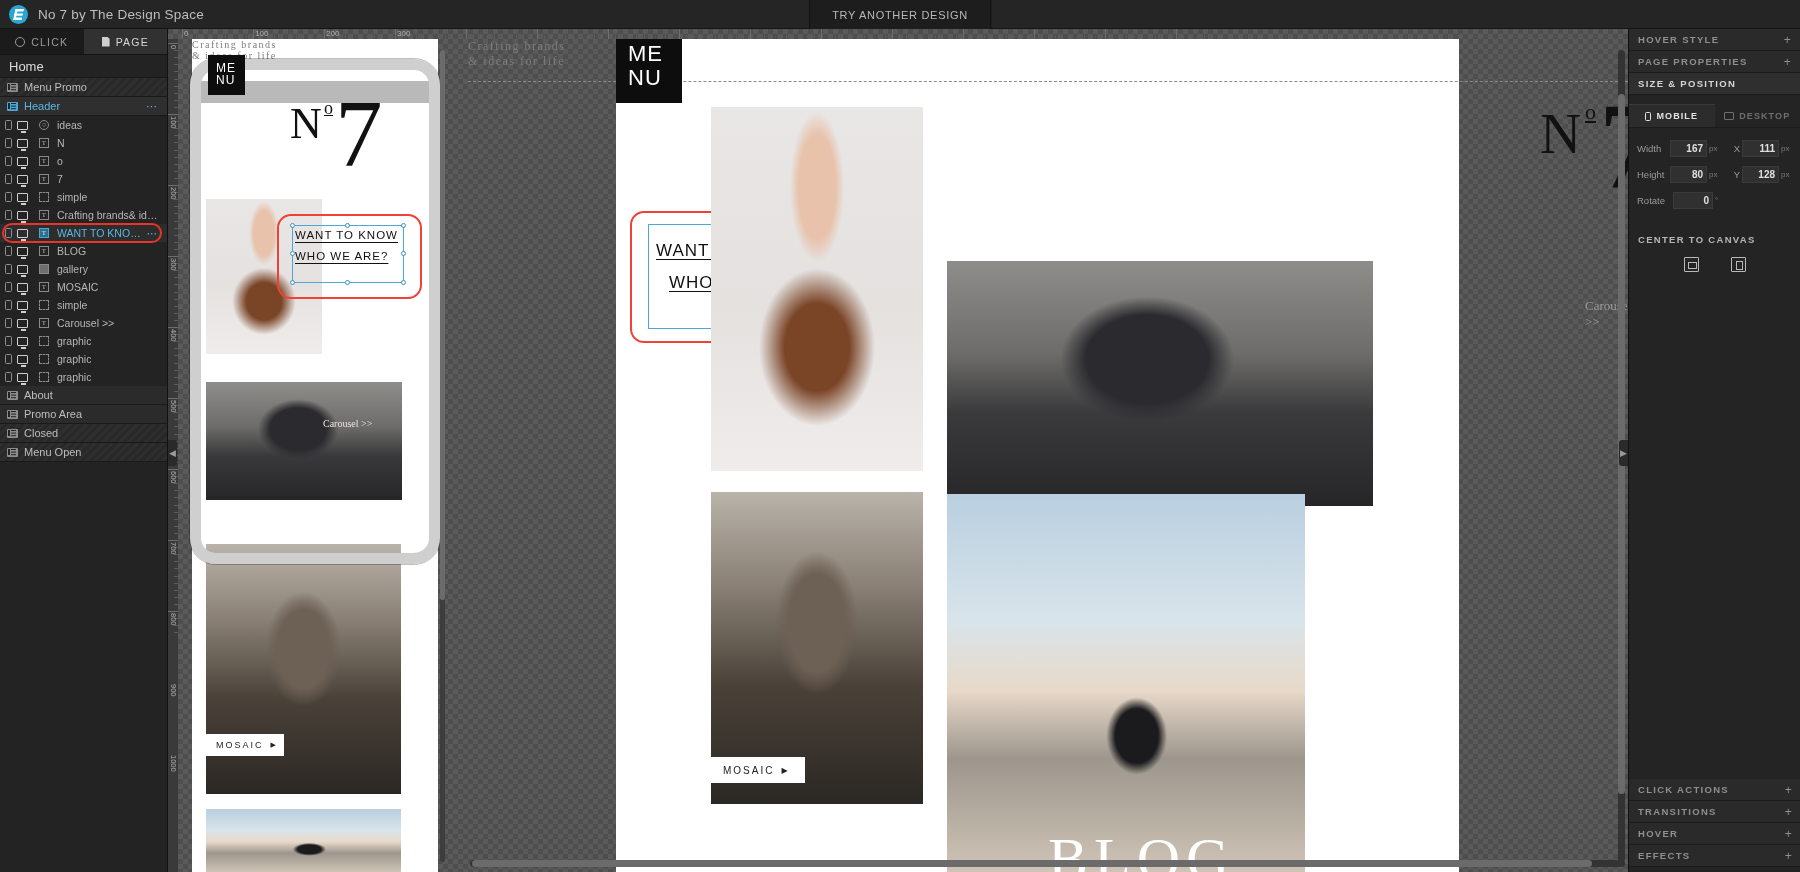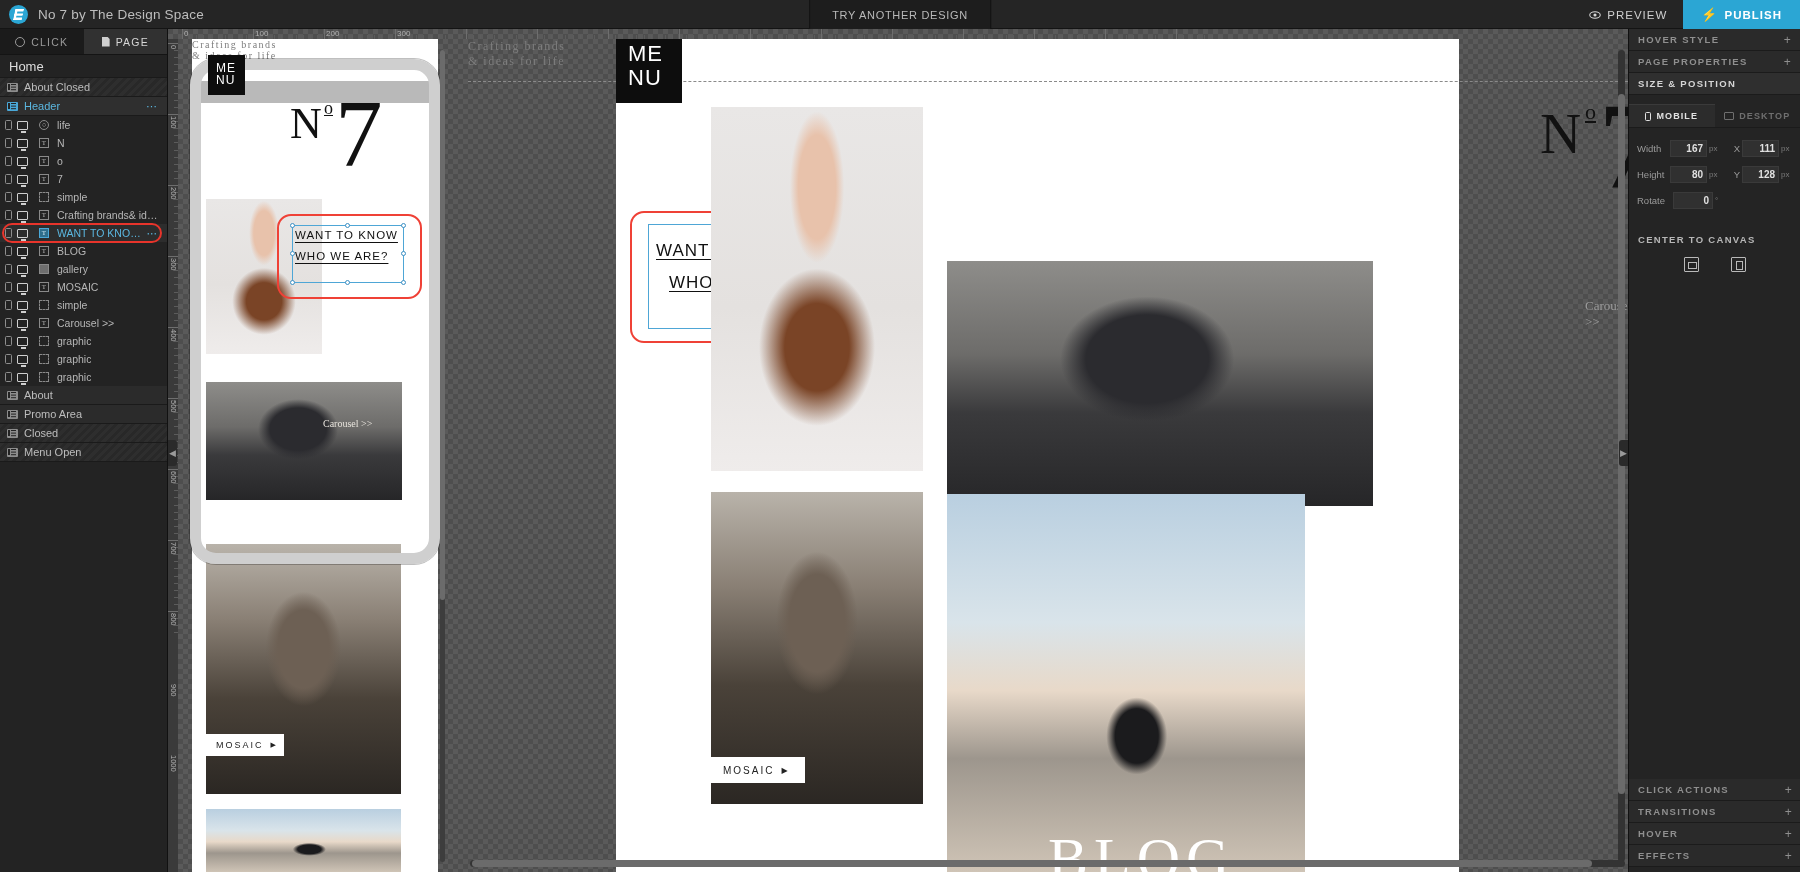--- a/index.html
+++ b/index.html
@@ -281,66 +281,53 @@
 <body>
 
 <div class="app">
 
   <div class="topbar">
     <div class="logo-mark"></div>
     <div class="app-title">No 7 by The Design Space</div>
 
     <div class="try-another">TRY ANOTHER DESIGN</div>
 
-    <div class="topbar-right">
-      <div class="preview-btn">
-        <svg class="eye" viewBox="0 0 16 16">
-          <ellipse cx="8" cy="8" rx="7" ry="4.3" fill="none" stroke="#d8d8d8" stroke-width="1.4"></ellipse>
-          <circle cx="8" cy="8" r="2.1" fill="#d8d8d8"></circle>
-        </svg>
-        <span>PREVIEW</span>
-      </div>
-      <div class="publish-btn">
-        <span class="bolt">⚡</span>
-        <span>PUBLISH</span>
-      </div>
-    </div>
   </div>
 
   <div class="sidebar">
     <div class="tabs">
       <div class="tab">
         <span class="globe"></span>
         <span>CLICK</span>
       </div>
       <div class="tab active">
         <span class="pagegl"></span>
         <span>PAGE</span>
       </div>
     </div>
 
     <div class="home-row">Home</div>
 
     <div class="sec-row striped">
       <span class="secico"></span>
-      <span>About Closed</span>
+      <span>Menu Promo</span>
     </div>
 
     <div class="sec-row selected">
       <span class="secico"></span>
       <span>Header</span>
       <span class="sec-dots">⋯</span>
     </div>
 
     <div>
       <div class="layer-row">
         <span class="mob"></span>
         <span class="desk"></span>
         <span class="tico circ">○</span>
-        <span class="layer-label">life</span>
+        <span class="layer-label">ideas</span>
       </div>
       <div class="layer-row">
         <span class="mob"></span>
         <span class="desk"></span>
         <span class="tico">T</span>
         <span class="layer-label">N</span>
       </div>
       <div class="layer-row">
         <span class="mob"></span>
         <span class="desk"></span>

